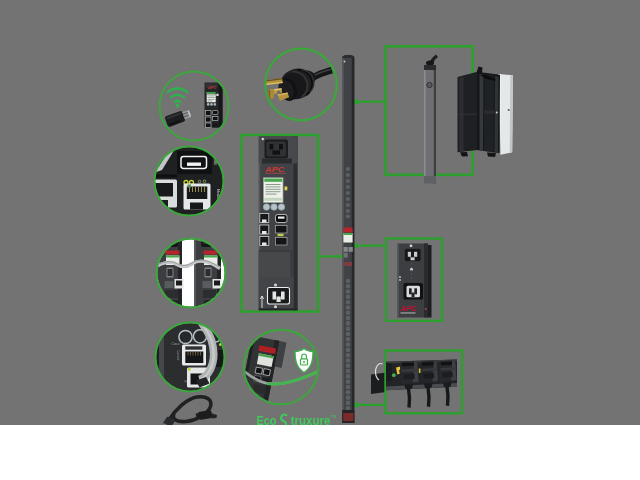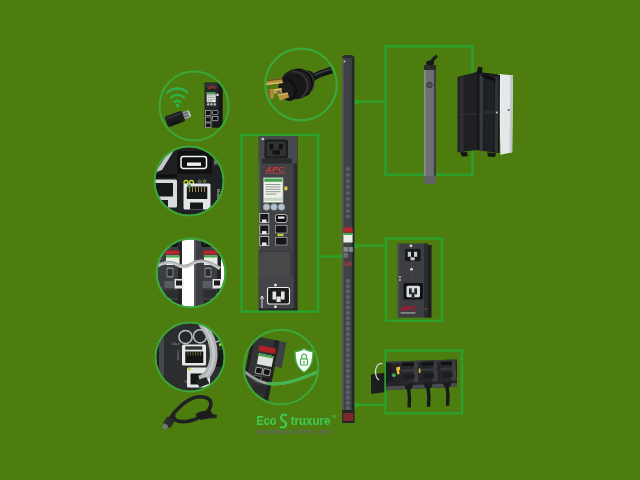--- a/index.html
+++ b/index.html
@@ -1,16 +1,16 @@
 <!DOCTYPE html>
 <html><head>
 <meta charset="utf-8">
 <style>
 html,body{margin:0;padding:0;background:#fff;}
-#stage{position:relative;width:640px;height:480px;background:#4d7c0f;overflow:hidden;font-family:"Liberation Sans",sans-serif;}
+#stage{position:relative;width:640px;height:425px;background:#737373;overflow:hidden;font-family:"Liberation Sans",sans-serif;}
 </style>
 </head>
 <body>
 <div id="stage">
 <svg width="640" height="480" viewBox="0 0 640 480">
 <defs>
 <clipPath id="c1">
           <circle cx="194" cy="106" r="33.5"></circle>
         </clipPath>
 <clipPath id="c2">

